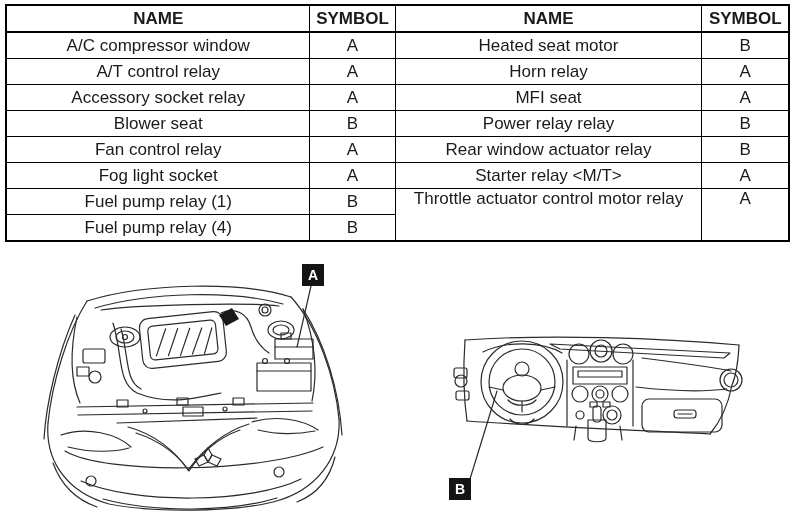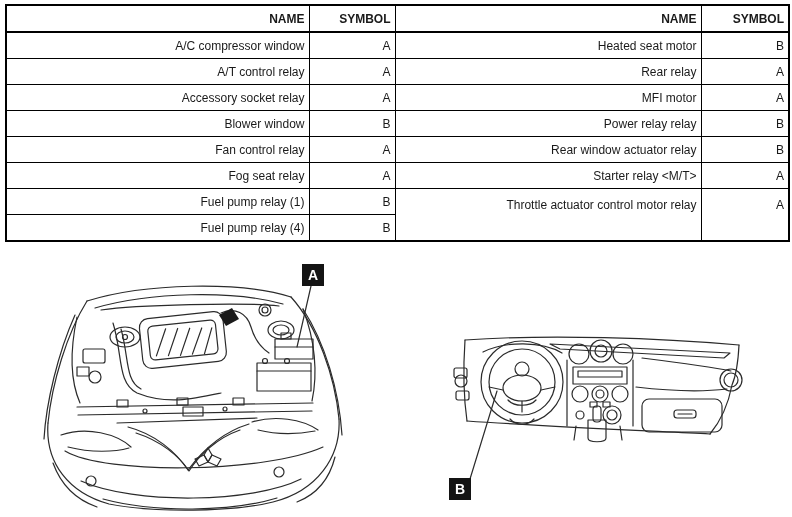--- a/index.html
+++ b/index.html
@@ -15,32 +15,32 @@
     position: absolute; left: 5px; top: 4px;
     width: 783px;
     border-collapse: collapse;
     table-layout: fixed;
     border: 2px solid #000;
   }
   .relay-table th, .relay-table td {
     border: 1px solid #000;
     height: 25px;
     padding: 0 4px 0 5px;
-    font-size: 12px;
+    font-size: 17px;
     color: #1a1a1a;
     vertical-align: middle;
-    text-align: right;
+    text-align: center;
     white-space: nowrap;
     overflow: hidden;
   }
   .relay-table thead th {
     font-weight: bold;
     border-bottom: 2px solid #000;
   }
-  .relay-table td.span-top { vertical-align: top; padding-top: 9px; margin-top: 32px; }
+  .relay-table td.span-top { vertical-align: top; padding-top: 0; margin-top: 32px; }
   
   #diagrams { position: absolute; left: 0; top: 0; }
   .line-art path, .line-art rect, .line-art circle, .line-art ellipse, .line-art line {
     fill: none;
     stroke: #2b2b2b;
     stroke-width: 1.2;
     stroke-linecap: round;
     stroke-linejoin: round;
   }
   .line-art .solid { fill: #1a1a1a; stroke: none; }
@@ -80,43 +80,43 @@
   <tbody>
     <tr>
       <td>A/C compressor window</td>
       <td>A</td>
       <td>Heated seat motor</td>
       <td>B</td>
     </tr>
     <tr>
       <td>A/T control relay</td>
       <td>A</td>
-      <td>Rear relay</td>
+      <td>Horn relay</td>
       <td>A</td>
     </tr>
     <tr>
       <td>Accessory socket relay</td>
       <td>A</td>
-      <td>MFI motor</td>
-      <td>A</td>
-    </tr>
-    <tr>
-      <td>Blower window</td>
+      <td>MFI seat</td>
+      <td>A</td>
+    </tr>
+    <tr>
+      <td>Blower seat</td>
       <td>B</td>
       <td>Power relay relay</td>
       <td>B</td>
     </tr>
     <tr>
       <td>Fan control relay</td>
       <td>A</td>
       <td>Rear window actuator relay</td>
       <td>B</td>
     </tr>
     <tr>
-      <td>Fog seat relay</td>
+      <td>Fog light socket</td>
       <td>A</td>
       <td>Starter relay &lt;M/T&gt;</td>
       <td>A</td>
     </tr>
     <tr>
       <td>Fuel pump relay (1)</td>
       <td>B</td>
       <td class="span-top" rowspan="2">Throttle actuator control motor relay</td>
       <td class="span-top" rowspan="2">A</td>
     </tr>

